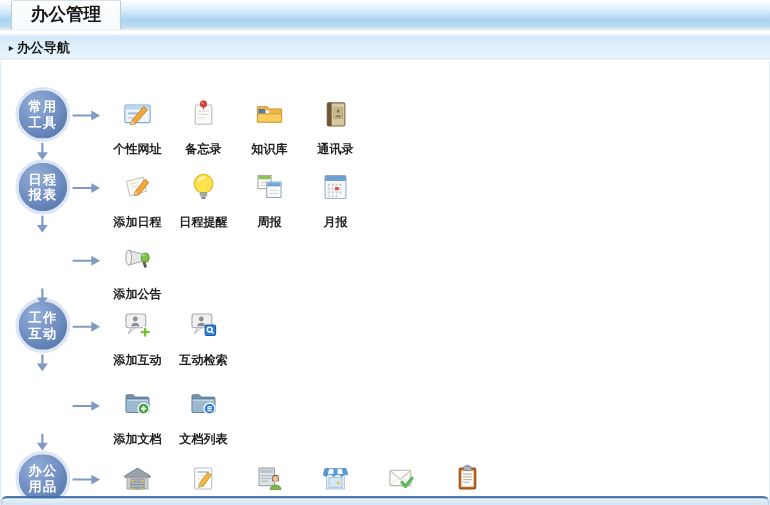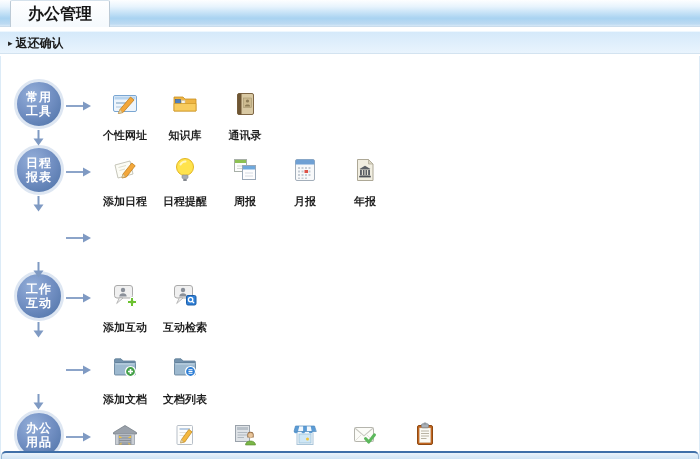--- a/index.html
+++ b/index.html
@@ -65,21 +65,21 @@
   }
 </style>
 </head>
 <body>
 
 <div class="screen">
   <div class="tabbar">
     <div class="tab">办公管理</div>
   </div>
   <div class="panel-header">
-    <span class="tri">▸</span><span>返还确认</span>
+    <span class="tri">▸</span><span>办公导航</span>
   </div>
   <div class="content" id="rows">
       <div class="nav-row" style="top: 15px;">
         <div class="cat-circle">
           <span>常用</span>
           <span>工具</span>
         </div>
         <span class="arrow-right"><svg width="27" height="12" viewBox="0 0 27 12">
             <line x1="1" y1="6" x2="19" y2="6" stroke="#7f9ac3" stroke-width="1.8"></line>
             <path d="M18 1.5 L26 6 L18 10.5 z" fill="#7f9ac3"></path>
@@ -94,20 +94,34 @@
               <svg width="28" height="28" viewBox="0 0 28 28">
                 <rect x="2.5" y="5.5" width="23" height="16" rx="1.5" fill="#eef5fc" stroke="#7aa6d2"></rect>
                 <rect x="3.5" y="6.5" width="21" height="3" fill="#b8d4ee"></rect>
                 <line x1="5" y1="13" x2="17" y2="13" stroke="#9db8d2" stroke-width="1.5"></line>
                 <line x1="5" y1="17" x2="13" y2="17" stroke="#c3d5e6" stroke-width="1.5"></line>
                 <path d="M9 19.5 L19.5 7 l3.5 3 L12 22.5 l-4.6 1 z" fill="#f3a73a" stroke="#c07f1e" stroke-width="0.8"></path>
                 <path d="M9 19.5 l-1.6 4 4-1 z" fill="#ead9ac" stroke="#b7a77a" stroke-width="0.5"></path>
               </svg>
             </span>
             <span class="label">个性网址</span>
+          </div>
+          <div class="item">
+            <span class="icon">
+              <svg width="28" height="28" viewBox="0 0 28 28">
+                <rect x="6.5" y="5.5" width="15" height="17.5" rx="1" fill="#fbfbf8" stroke="#b9bdb9"></rect>
+                <line x1="9" y1="11" x2="19" y2="11" stroke="#dcdcd4"></line>
+                <line x1="9" y1="14" x2="19" y2="14" stroke="#dcdcd4"></line>
+                <line x1="9" y1="17" x2="16" y2="17" stroke="#dcdcd4"></line>
+                <line x1="14" y1="4.5" x2="14" y2="9.5" stroke="#8a8a8a" stroke-width="1.2"></line>
+                <circle cx="14" cy="4.5" r="3" fill="#e0413a" stroke="#a02c26" stroke-width="0.6"></circle>
+                <circle cx="13" cy="3.6" r="0.9" fill="#f29a94"></circle>
+              </svg>
+            </span>
+            <span class="label">备忘录</span>
           </div>
           <div class="item">
             <span class="icon">
               <svg width="28" height="28" viewBox="0 0 28 28">
                 <path d="M3 7 h9 l2 2 h11 v12 H3 z" fill="#eeb544" stroke="#c98f22" stroke-width="0.8"></path>
                 <rect x="4.5" y="9.5" width="5" height="11" fill="#4d7fc0" stroke="#33619e" stroke-width="0.6"></rect>
                 <rect x="10.5" y="10.5" width="3.5" height="10" fill="#f7f3e8" stroke="#cfc7b0" stroke-width="0.6"></rect>
                 <path d="M3 13.5 h22 v7.5 H3 z" fill="#f8cc5e" stroke="#d19a2a" stroke-width="0.8"></path>
               </svg>
             </span>
@@ -198,49 +212,44 @@
                   <rect x="17.5" y="18" width="2" height="2"></rect>
                   <rect x="7" y="21.5" width="2" height="1.5"></rect>
                   <rect x="10.5" y="21.5" width="2" height="1.5"></rect>
                   <rect x="14" y="21.5" width="2" height="1.5"></rect>
                 </g>
                 <rect x="13.5" y="14" width="3.5" height="3" fill="#dd5246"></rect>
               </svg>
             </span>
             <span class="label">月报</span>
           </div>
-          <div class="item">
-            <span class="icon">
-              <svg width="28" height="28" viewBox="0 0 28 28">
-                <path d="M6.5 3.5 h11 l4.5 4.5 v16.5 h-15.5 z" fill="#f1eee1" stroke="#ada896"></path>
-                <path d="M17.5 3.5 v4.5 h4.5 z" fill="#dcd7c4" stroke="#ada896" stroke-width="0.7"></path>
-                <path d="M8.5 13 l5.5-3.2 5.5 3.2 z" fill="#5c6066"></path>
-                <rect x="9" y="13.5" width="10" height="6" fill="#5c6066"></rect>
-                <g stroke="#f1eee1" stroke-width="1">
-                  <line x1="11.4" y1="14" x2="11.4" y2="19"></line>
-                  <line x1="14" y1="14" x2="14" y2="19"></line>
-                  <line x1="16.6" y1="14" x2="16.6" y2="19"></line>
-                </g>
-                <rect x="8.2" y="19.8" width="11.6" height="1.6" fill="#4c5056"></rect>
-              </svg>
-            </span>
-            <span class="label">年报</span>
-          </div>
         </div>
       </div>
       <div class="nav-row" style="top: 147px;">
         <span class="arrow-right"><svg width="27" height="12" viewBox="0 0 27 12">
             <line x1="1" y1="6" x2="19" y2="6" stroke="#7f9ac3" stroke-width="1.8"></line>
             <path d="M18 1.5 L26 6 L18 10.5 z" fill="#7f9ac3"></path>
           </svg></span>
         <span class="arrow-down"><svg width="13" height="16" viewBox="0 0 13 16">
             <line x1="6.5" y1="0" x2="6.5" y2="9" stroke="#7f9ac3" stroke-width="2"></line>
             <path d="M1.5 8.5 L11.5 8.5 L6.5 15.5 z" fill="#7f9ac3"></path>
           </svg></span>
         <div class="items">
+          <div class="item">
+            <span class="icon">
+              <svg width="28" height="28" viewBox="0 0 28 28">
+                <path d="M6 5.5 L18.5 9 v6.5 L6 19 z" fill="#e6e6e6" stroke="#9a9a9a" stroke-width="0.8"></path>
+                <ellipse cx="6" cy="12.2" rx="2.6" ry="6.8" fill="#f4f4f4" stroke="#9a9a9a" stroke-width="0.8"></ellipse>
+                <rect x="17.5" y="8" width="7" height="8.5" rx="3.5" fill="#7cc142" stroke="#55962a" stroke-width="0.8"></rect>
+                <ellipse cx="19.5" cy="10" rx="1.8" ry="1" fill="#a8dd7a"></ellipse>
+                <path d="M18.5 16.5 l1.8 5.2 2.4-.9 -1.6-4.6 z" fill="#5a5a5a"></path>
+              </svg>
+            </span>
+            <span class="label">添加公告</span>
+          </div>
         </div>
       </div>
       <div class="nav-row" style="top: 207px;">
         <div class="cat-circle">
           <span>工作</span>
           <span>互动</span>
         </div>
         <span class="arrow-right"><svg width="27" height="12" viewBox="0 0 27 12">
             <line x1="1" y1="6" x2="19" y2="6" stroke="#7f9ac3" stroke-width="1.8"></line>
             <path d="M18 1.5 L26 6 L18 10.5 z" fill="#7f9ac3"></path>

